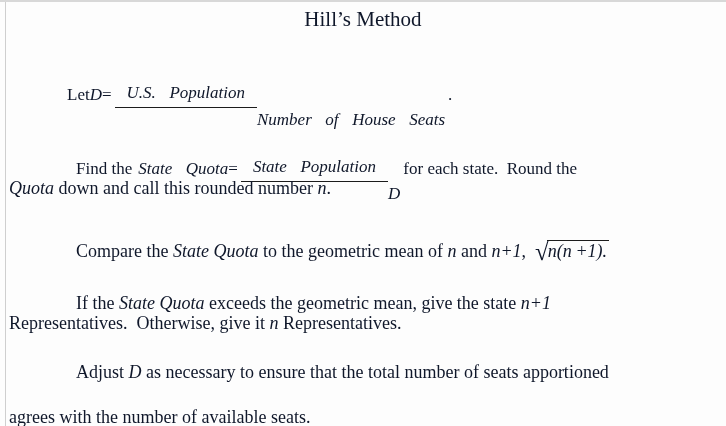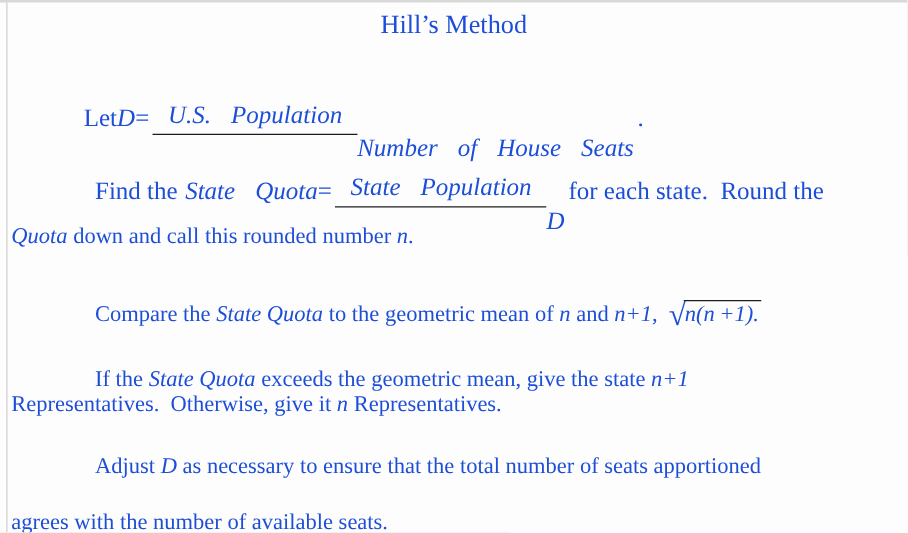--- a/index.html
+++ b/index.html
@@ -1,35 +1,35 @@
 <!DOCTYPE html>
 <html><head>
 <meta charset="utf-8">
 <style>
   html,body { margin:0; padding:0; background:#e9e9e9; }
   .page {
     position:relative; width:726px; height:426px;
-    background:#fdfdfd; color:#1d4ed8; overflow:hidden;
+    background:#fdfdfd; color:#0f172a; overflow:hidden;
     font-family:"Liberation Serif", serif;
   }
   .top-border { position:absolute; top:0; left:0; right:0; height:2px; background:#d8d8d8; }
   .left-border { position:absolute; top:2px; bottom:0; left:5px; width:1px; background:#cfcfcf; }
 
   .title {
     position:absolute; top:6px; left:0; width:100%;
     text-align:center; font-size:21px; line-height:26px;
   }
 
   .line {
     position:absolute; white-space:nowrap;
     font-size:18px; line-height:20px;
   }
   .frow {
     position:absolute; display:flex; align-items:center;
-    white-space:nowrap; font-size:20px; line-height:20px;font-family:Liberation Serif, serif;
+    white-space:nowrap; font-size:17px; line-height:20px;font-family:Liberation Serif, serif;
   }
   .it { font-style:italic; }
   .mathsp { font-style:italic; word-spacing:0.55em; }
   .gap-left { margin-left:6px; }
 
   .frac { display:inline-flex; flex-direction:row; align-items:center; margin:0 3px; }
   .frac .num { padding:0 12px 3px; border-bottom:1.5px solid #1c1c1c; line-height:23px; }
   .frac .den { padding-top:2px; line-height:23px;margin-top:48px; }
 
   .sqrt { white-space:nowrap; }
@@ -49,21 +49,21 @@
     <span>Let </span>
     <span class="it">D</span>
     <span> = </span>
     <span class="frac">
       <span class="num mathsp">U.S. Population</span>
       <span class="den mathsp">Number of House Seats</span>
     </span>
     <span>.</span>
   </div>
 
-  <div class="frow" style="top:116px; left:76px;">
+  <div class="frow" style="top:132px; left:76px;">
     <span>Find the </span>
     <span class="mathsp gap-left">State Quota</span>
     <span> = </span>
     <span class="frac">
       <span class="num mathsp">State Population</span>
       <span class="den it">D</span>
     </span>
     <span> for each state.&nbsp; Round the</span>
   </div>
 

